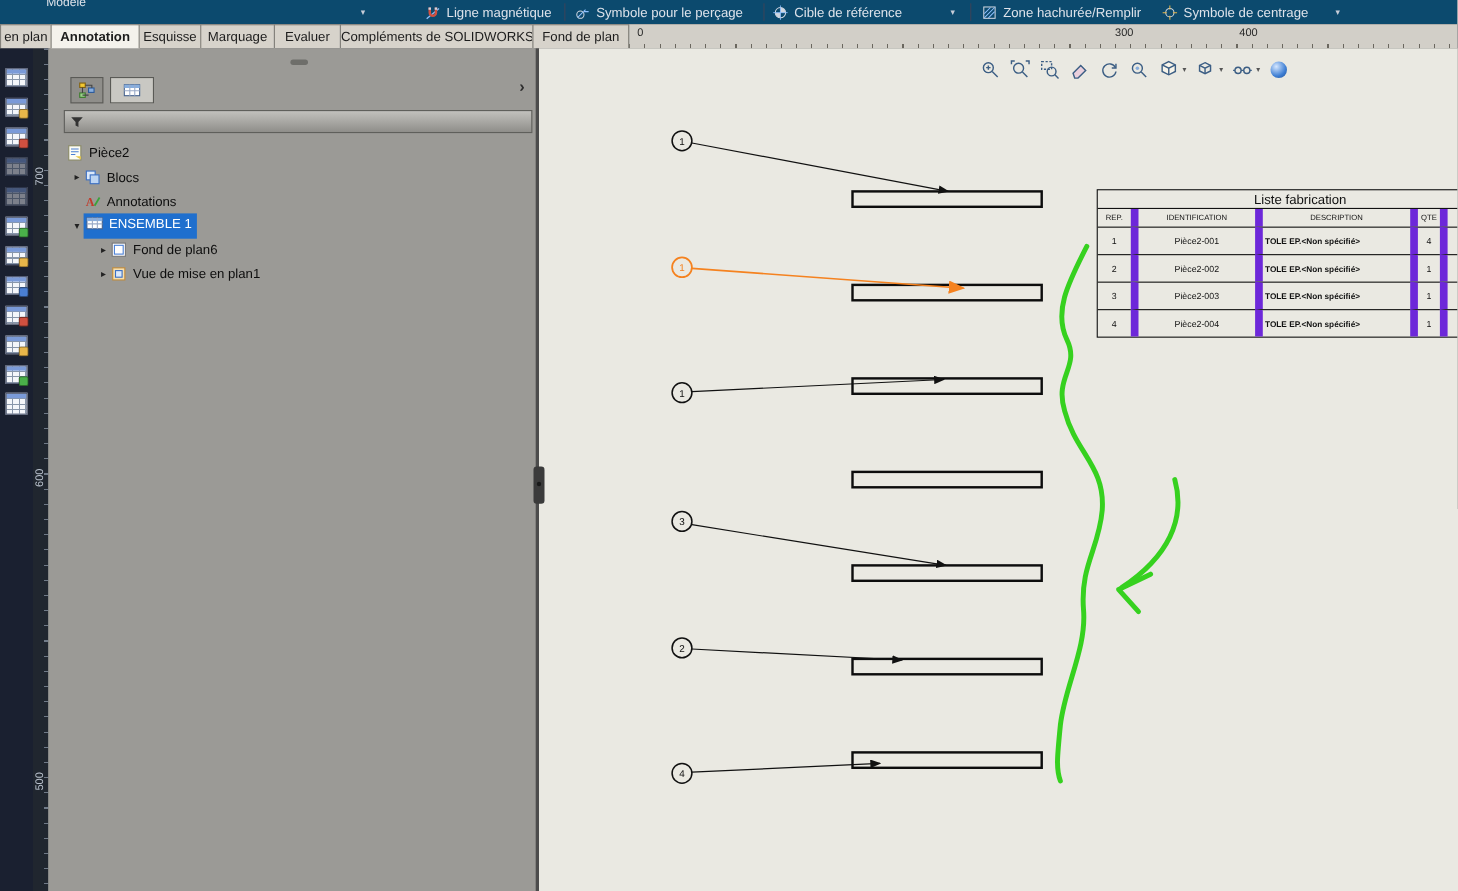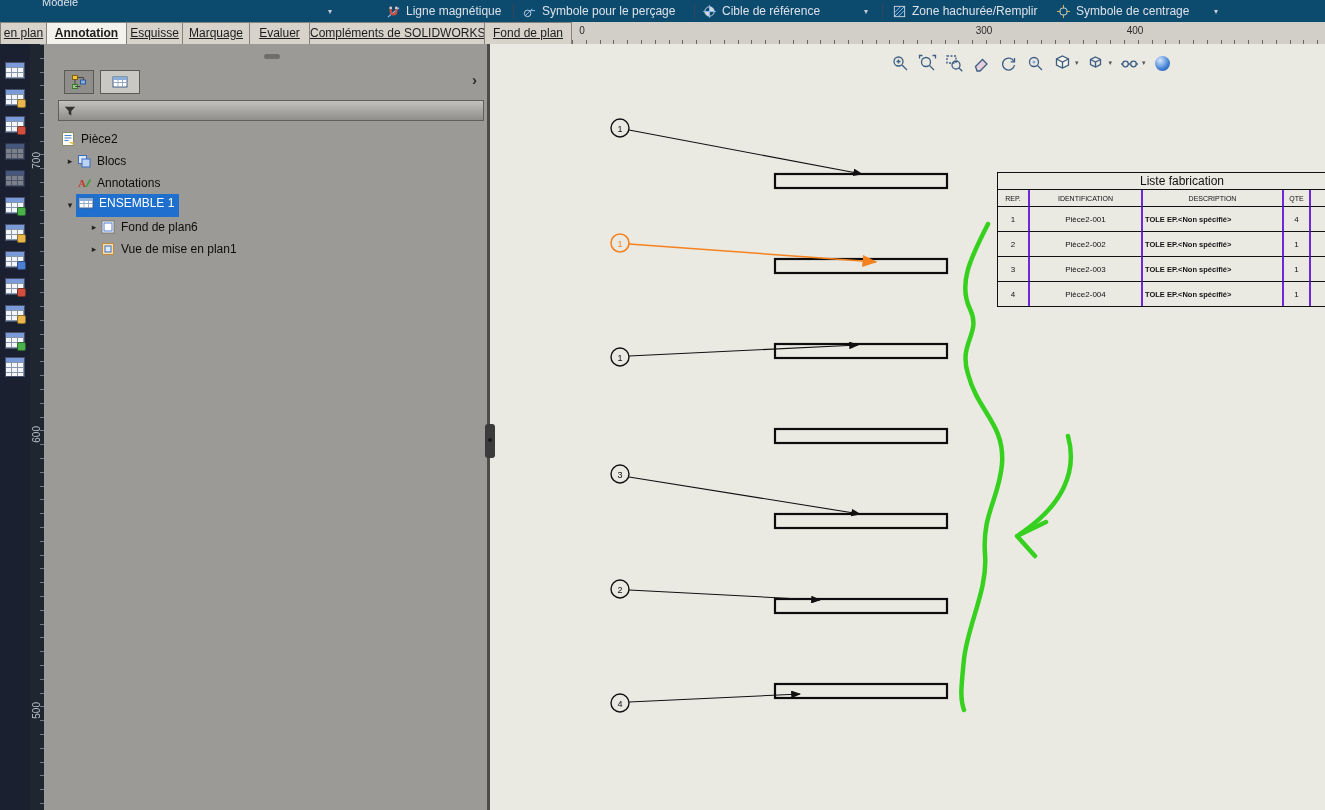--- a/index.html
+++ b/index.html
@@ -12,21 +12,21 @@
   .titem{position:absolute;top:0;height:22px;display:flex;align-items:center;gap:5px;
          color:#dde2ea;font-size:12px;white-space:nowrap;cursor:default;}
   .titem svg{width:15px;height:15px;flex:0 0 auto;}
   .tsep{position:absolute;top:3px;width:1px;height:16px;background:#39445a;}
   .tchev{position:absolute;top:7px;font-size:8px;color:#c7cdd8;}
 
   
   #tabbar{position:absolute;left:0;top:22px;width:1325px;height:22px;background:#141b28;display:flex;}
   .tab{height:22px;line-height:21px;text-align:center;font-size:12px;color:#1c1c1c;
        background:#d7d3cb;border:1px solid #84827c;border-bottom:none;box-sizing:border-box;
-       margin-left:-1px;white-space:nowrap;overflow:hidden;text-decoration:underline;}
+       margin-left:-1px;white-space:nowrap;overflow:hidden;}
   .tab:first-child{margin-left:0;}
   .tab.active{background:#f4f2ec;font-weight:bold;z-index:2;}
   #hruler{flex:1;position:relative;background:#d2cfc8;
           background-image:repeating-linear-gradient(to right,#6a675f 0 1px,transparent 1px 13.8px);
           background-size:100% 4px;background-position:0 100%;background-repeat:no-repeat;}
   .hnum{position:absolute;top:3px;font-size:10px;color:#2a2a2a;transform:translateX(-50%);}
 
   
   #leftstrip{position:absolute;left:0;top:44px;width:30px;height:766px;background:#1a2030;
              display:flex;flex-direction:column;align-items:center;padding-top:14px;gap:3px;box-sizing:border-box;}
@@ -75,21 +75,21 @@
   .ddown{font-size:7px;color:#555;margin-left:-4px;cursor:pointer;}
   .sphere{width:15px;height:15px;border-radius:50%;
           background:radial-gradient(circle at 35% 30%,#d5e7ff,#3f7fd4 60%,#1c4f96);}
   #drawsvg{position:absolute;left:0;top:0;}
 
   
   .fabtable{position:absolute;left:507px;top:128px;width:368px;border:1px solid #111;
             box-sizing:content-box;background:transparent;color:#111;}
   .ft-title{height:16px;line-height:16px;text-align:center;font-size:12px;border-bottom:1px solid #111;}
   .ft-grid{display:grid;grid-template-columns:30px 113px 141px 27px 57px;}
-  .ft-grid > div{border-left:2px solid #6d28d9;display:flex;align-items:center;justify-content:center;
+  .ft-grid > div{border-left:7px solid #6d28d9;display:flex;align-items:center;justify-content:center;
                  overflow:hidden;white-space:nowrap;}
   .ft-grid > div:first-child{border-left:none;}
   .ft-head > div{height:16px;font-size:7px;}
   .ft-row > div{height:24px;font-size:8px;border-top:1px solid #111;}
   .ft-row .desc{justify-content:flex-start;padding-left:2px;font-size:7.5px;font-weight:bold;}
 </style>
 </head>
 <body>
 
 <div id="topbar">
@@ -148,21 +148,21 @@
 <div id="tabbar">
   <div class="tab" style="width:47px">en plan</div>
   <div class="tab active" style="width:81px">Annotation</div>
   <div class="tab" style="width:57px">Esquisse</div>
   <div class="tab" style="width:68px">Marquage</div>
   <div class="tab" style="width:61px">Evaluer</div>
   <div class="tab" style="width:176px">Compléments de SOLIDWORKS</div>
   <div class="tab" style="width:88px">Fond de plan</div>
   <div id="hruler">
     <span class="hnum" style="left:10px">0</span>
-    <span class="hnum" style="left:412px">300</span>
+    <span class="hnum" style="left:450px">300</span>
     <span class="hnum" style="left:563px">400</span>
   </div>
 </div>
 
 <div id="leftstrip">
   <div class="lsbtn">
       <div class="lsicon"></div>
     </div>
   <div class="lsbtn">
       <div class="lsicon"></div>

